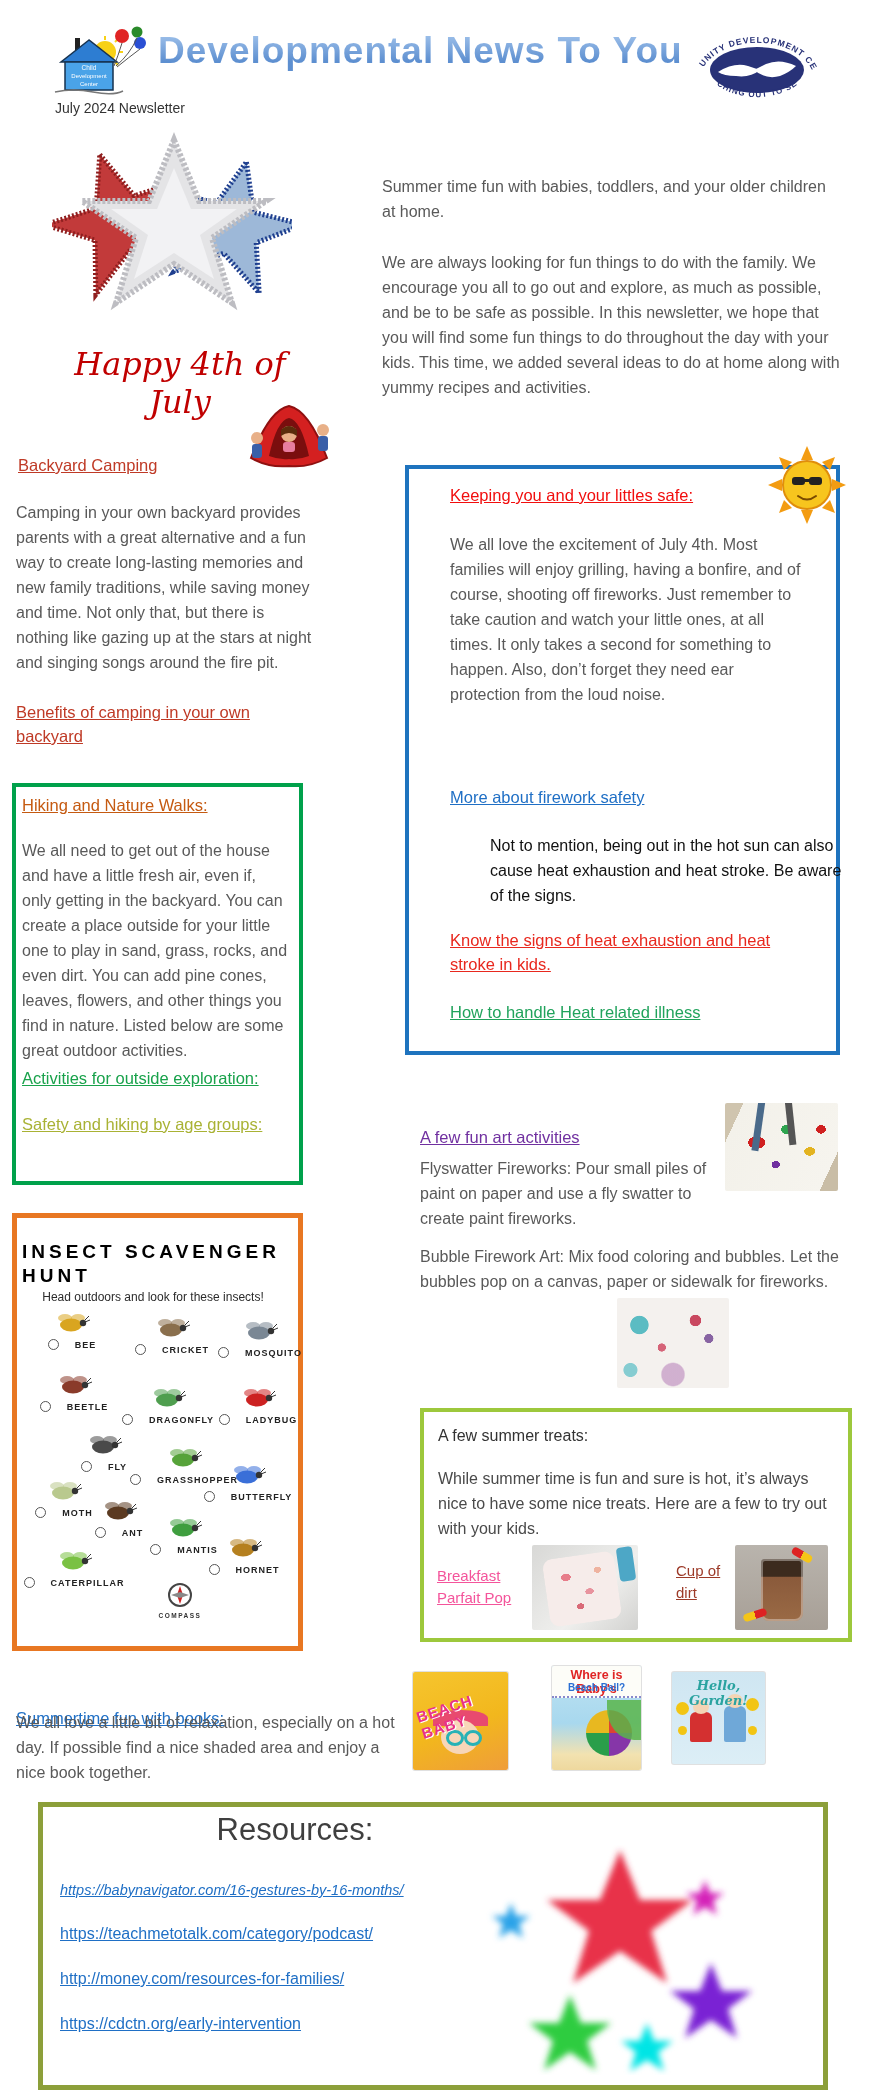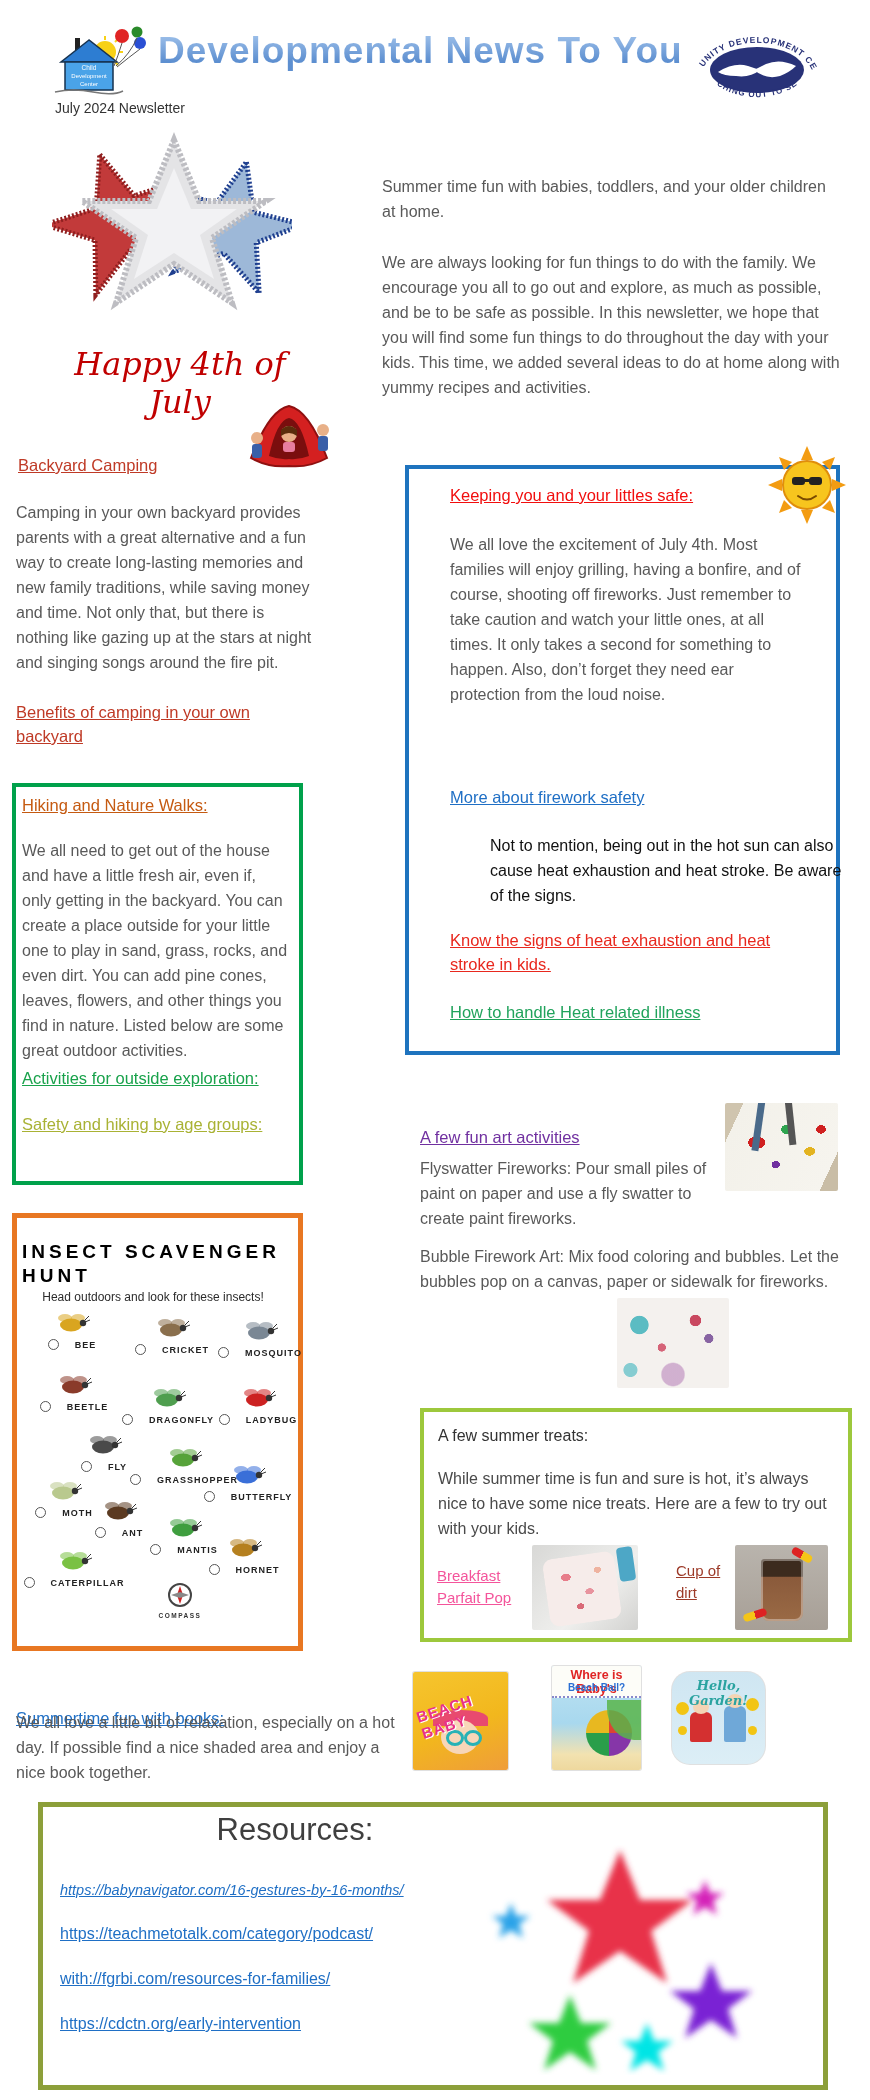--- a/index.html
+++ b/index.html
@@ -421,35 +421,35 @@
       <div class="gl2"></div>
     <div class="t">BEACH BABY</div>
   </div>
   <div class="cover cov2" style="left:552px;top:1666px;width:89px;height:104px;">
     <div class="strip"></div>
       <div class="ball"></div>
       <div class="wave"></div>
     <div class="ta">Where is Baby's</div>
     <div class="tb">Beach Ball?</div>
   </div>
-  <div class="cover cov3" style="left:672px;top:1672px;width:93px;height:92px;border-radius:18px;">
+  <div class="cover cov3" style="left:672px;top:1672px;width:93px;height:92px;">
     <div class="f1"></div>
       <div class="f2"></div>
       <div class="kid1"></div>
       <div class="kid2"></div>
     <div class="h1"></div>
       <div class="h2"></div>
     <div class="t">Hello, Garden!</div>
   </div>
 
   <div class="box box-olive" style="left:38px;top:1802px;width:780px;height:278px;"></div>
   <div class="abs res-title" style="left:160px;top:1812px;width:270px;text-align:center;">Resources:</div>
   <a class="abs lnk blue1 res-link small" style="left:60px;top:1878px;">https://babynavigator.com/16-gestures-by-16-months/</a>
   <a class="abs lnk blue1 res-link" style="left:60px;top:1922px;">https://teachmetotalk.com/category/podcast/</a>
-  <a class="abs lnk blue1 res-link" style="left:60px;top:1967px;">with://fgrbi.com/resources-for-families/</a>
+  <a class="abs lnk blue1 res-link" style="left:60px;top:1967px;">http://money.com/resources-for-families/</a>
   <a class="abs lnk blue1 res-link" style="left:60px;top:2012px;">https://cdctn.org/early-intervention</a>
 
   <svg class="abs" style="left:475px;top:1845px;" width="290" height="230" viewBox="0 0 290 230">
     <defs>
         <filter id="glow" x="-40%" y="-40%" width="180%" height="180%">
           <feGaussianBlur stdDeviation="3"></feGaussianBlur>
         </filter>
       </defs>
     <g filter="url(#glow)">
       <polygon points="145,5 165,55 218,55 176,86 192,138 145,106 98,138 114,86 72,55 125,55" fill="#e8324a"></polygon>

